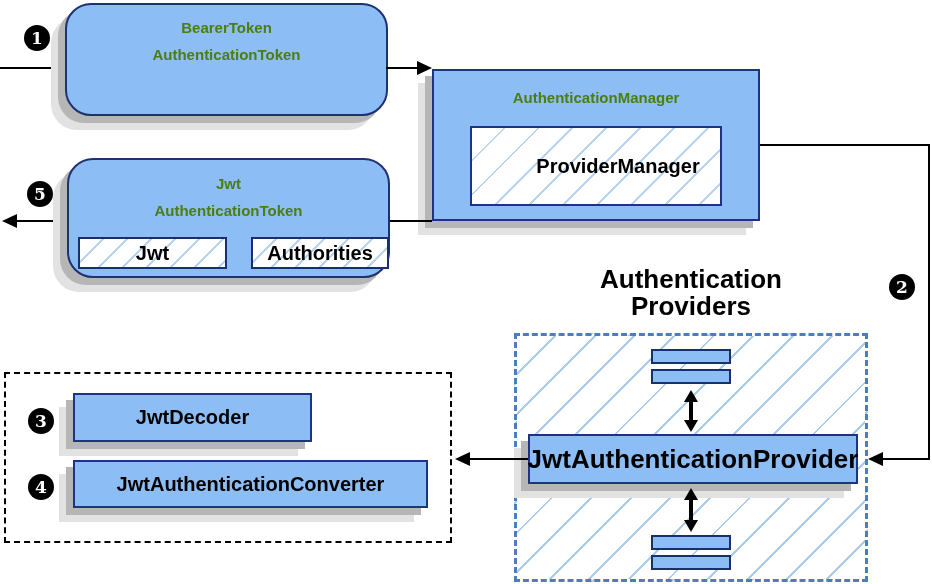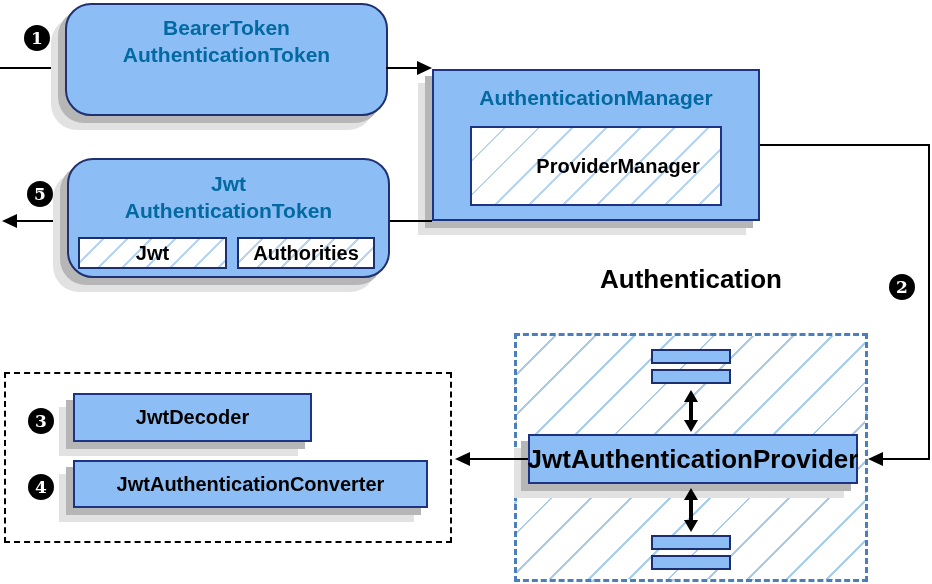--- a/index.html
+++ b/index.html
@@ -22,23 +22,23 @@
     position: absolute;
     background: var(--node-fill, #8cbef5);
     border: 2px solid var(--node-border, #1e3482);
     box-shadow: -7px 7px 0 0 var(--shadow1, #b6b6b6), -14px 14px 0 0 var(--shadow2, #e2e2e2);
   }
   .rounded { border-radius: 26px; border-color: var(--node-border-dark, #203070); }
   .node-title {
     position: absolute;
     text-align: center;
     font-weight: bold;
-    font-size: 21px;
+    font-size: 15px;
     line-height: 27px;
-    color: #0369a1;
+    color: #4d7c0f;
   }
   .field {
     position: absolute;
     border: 2px solid var(--field-border, #1b2f6e);
     background-color: #fff;
     background-image: repeating-linear-gradient(135deg,
       rgba(255,255,255,0) 0px, rgba(255,255,255,0) 15px,
       var(--hatch-line, #b9d4f0) 15px, var(--hatch-line, #b9d4f0) 17px);
     display: flex; align-items: center; justify-content: center;
     font-weight: bold; font-size: 20px;
@@ -131,30 +131,31 @@
   <div class="badge abs" style="left:27px; top:181px;">5</div>
   <div class="hline" style="left:15px; top:220px; width:52px;"></div>
   <div class="head head-left" style="left:2px; top:214px;"></div>
 
   <div class="node rounded" style="left:67px; top:158px; width:323px; height:120px;"></div>
   <div class="node-title" style="left:67px; top:170px; width:323px;">
     <div>Jwt</div>
     <div>AuthenticationToken</div>
   </div>
   <div class="field" style="left:78px; top:237px; width:149px; height:32px;">Jwt</div>
-  <div class="field" style="left:237px; top:237px; width:138px; height:32px;">Authorities</div>
+  <div class="field" style="left:251px; top:237px; width:138px; height:32px;">Authorities</div>
 
   <div class="hline" style="left:760px; top:144px; width:170px;"></div>
   <div class="vline" style="left:928px; top:144px; height:316px;"></div>
   <div class="hline" style="left:882px; top:458px; width:48px;"></div>
   <div class="head head-left" style="left:868px; top:452px;"></div>
   <div class="badge abs" style="left:889px; top:274px;">2</div>
 
   <div class="group-title" style="left:514px; top:266px; width:354px;">
     <div>Authentication</div>
+    <div>Providers</div>
   </div>
   <div class="providers-area" style="left:514px; top:333px; width:354px; height:249px;"></div>
 
   <div class="bar" style="left:651px; top:349px;"></div>
   <div class="bar" style="left:651px; top:369px;"></div>
 
   <div class="head head-up" style="left:684px; top:390px;"></div>
   <div class="shaft-v" style="left:689px; top:400px; height:22px;"></div>
   <div class="head head-down" style="left:684px; top:420px;"></div>
 

